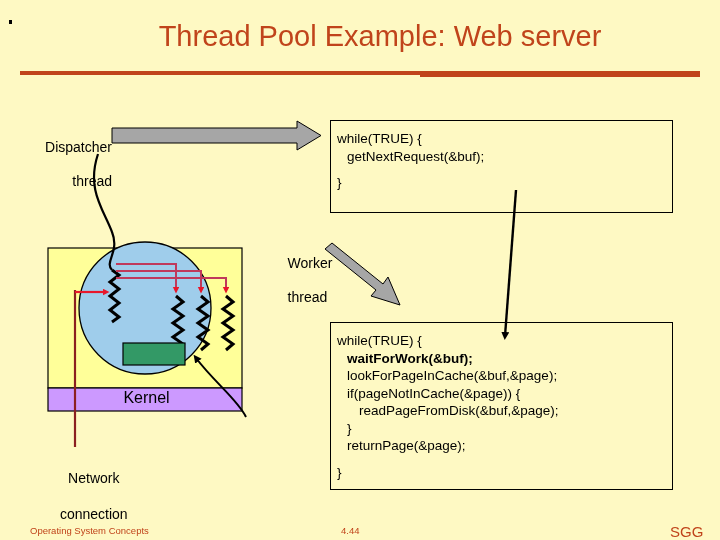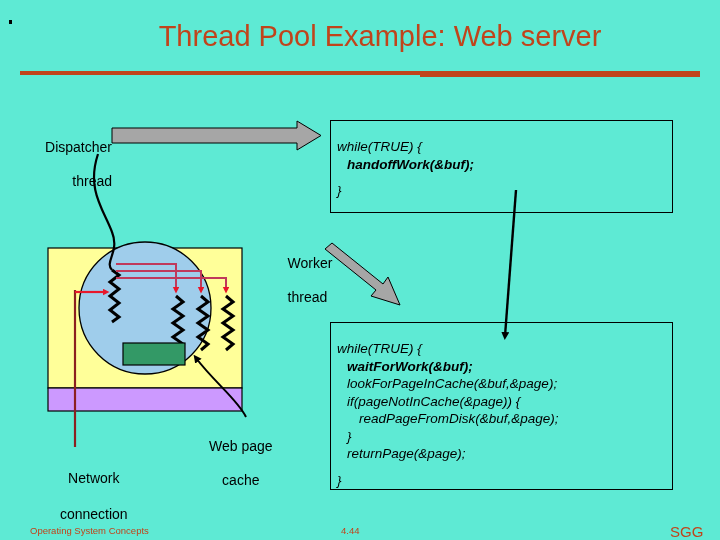--- a/index.html
+++ b/index.html
@@ -13,21 +13,21 @@
     position: relative;
     overflow: hidden;
     font-family: "Liberation Sans", sans-serif;
     background: #ffffff;
   }
   .slide {
     position: absolute;
     left: 0; top: 0;
     width: 720px;
     height: 540px;
-    background: #5eead4;
+    background: #fef9c3;
   }
   
   .corner-bullet {
     position: absolute;
     left: 9px;
     top: 20px;
     width: 3px;
     height: 4px;
     background: #000000;
   }
@@ -99,23 +99,22 @@
   
   .codebox {
     position: absolute;
     border: 1px solid #000000;
     background: transparent;
     font-family: "Liberation Sans", sans-serif;
     font-size: 13.5px;
     line-height: 17.5px;
     color: #000000;
     box-sizing: border-box;
-    padding: 17px 6px;
+    padding: 9px 6px;
     white-space: pre;
-    font-style: italic;
   }
   .codebox-dispatcher {
     left: 330px;
     top: 120px;
     width: 343px;
     height: 93px;
   }
   .codebox-worker {
     left: 330px;
     top: 322px;
@@ -213,42 +212,39 @@
       <path d="M226,296 l7,6 l-10,7 l10,7 l-10,7 l10,7 l-10,7 l10,7 l-7,6"></path>
     </g>
 
     <rect x="123" y="343" width="62" height="22" fill="#339966" stroke="#000000" stroke-width="1.2"></rect>
 
     <path d="M246,417 C238,400 214,382 196,358" fill="none" stroke="#000000" stroke-width="2" marker-end="url(#blackArrow)"></path>
 
     <path d="M516,190 L505,336" fill="none" stroke="#000000" stroke-width="2.4" marker-end="url(#blackArrow)"></path>
   </svg>
 
+  <div class="kernel-text">Kernel</div>
 
   <div class="lbl lbl-dispatcher">
     <span>Dispatcher</span><br>
     <span>thread</span>
   </div>
 
   <div class="lbl lbl-worker">
     <span>Worker</span><br>
     <span>thread</span>
   </div>
 
-  <div class="lbl lbl-webcache">
-    <span>Web page</span><br>
-    <span>cache</span>
-  </div>
 
   <div class="lbl lbl-network">
     <span>Network</span><br>
     <span>connection</span>
   </div>
 
-  <div class="codebox codebox-dispatcher" id="dispatcher-code"><span class="code-line">while(TRUE) {</span><span class="code-line code-bold code-indent1">handoffWork(&amp;buf);</span><span class="code-blank"></span><span class="code-line">}</span></div>
+  <div class="codebox codebox-dispatcher" id="dispatcher-code"><span class="code-line">while(TRUE) {</span><span class="code-line code-indent1">getNextRequest(&amp;buf);</span><span class="code-blank"></span><span class="code-line">}</span></div>
 
   <div class="codebox codebox-worker" id="worker-code"><span class="code-line">while(TRUE) {</span><span class="code-line code-bold code-indent1">waitForWork(&amp;buf);</span><span class="code-line code-indent1">lookForPageInCache(&amp;buf,&amp;page);</span><span class="code-line code-indent1">if(pageNotInCache(&amp;page)) {</span><span class="code-line code-indent2">readPageFromDisk(&amp;buf,&amp;page);</span><span class="code-line code-indent1">}</span><span class="code-line code-indent1">returnPage(&amp;page);</span><span class="code-blank"></span><span class="code-line">}</span></div>
 
   <div class="footer-item footer-left">Operating System Concepts</div>
   <div class="footer-item footer-mid">4.44</div>
   <div class="footer-item footer-right">SGG</div>
 
 </div>
 
 </body></html>

